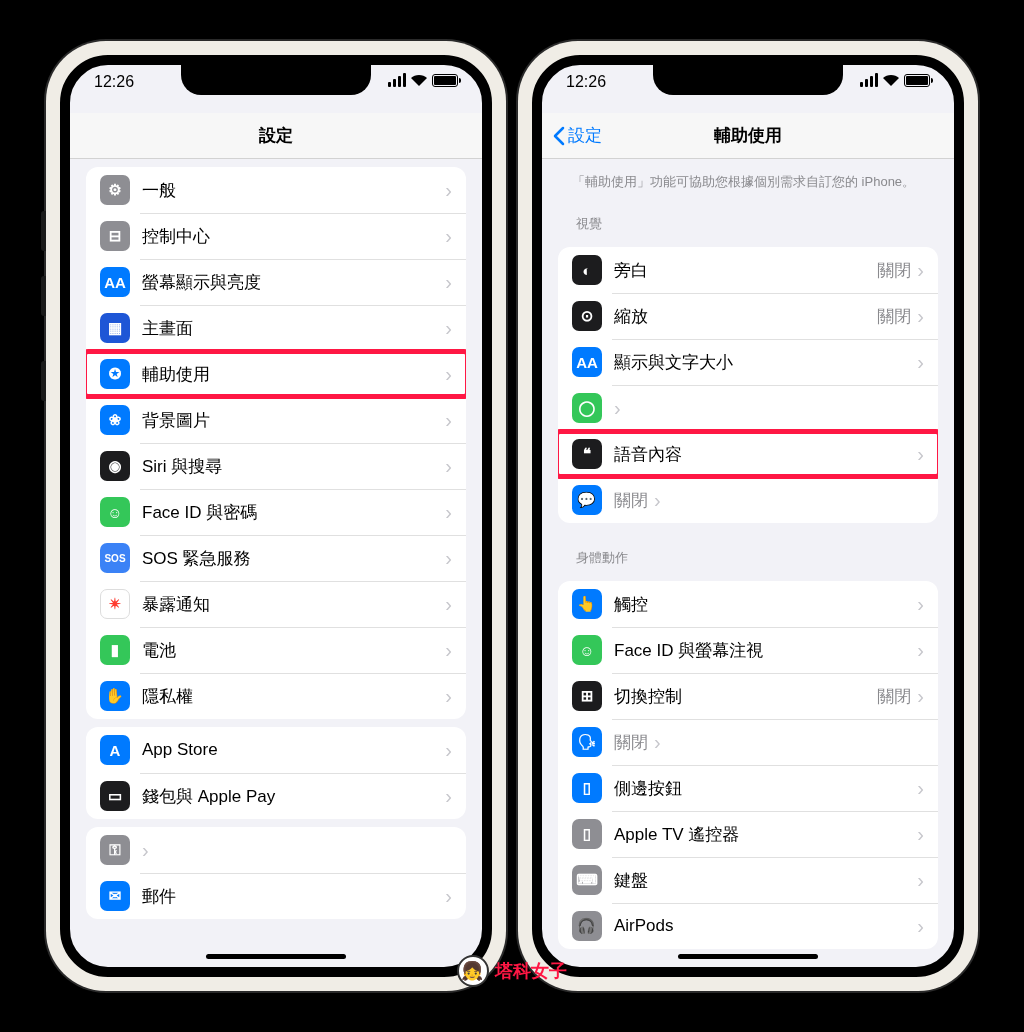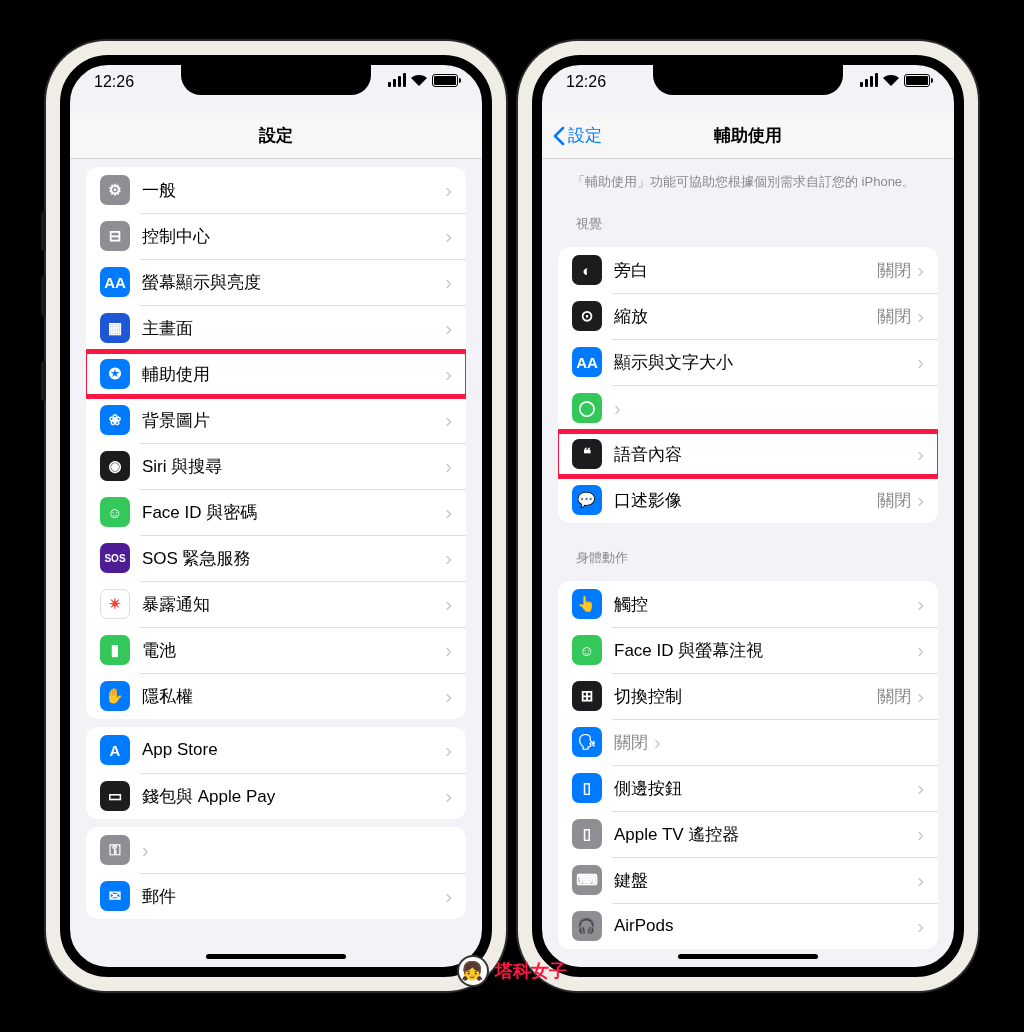--- a/index.html
+++ b/index.html
@@ -191,21 +191,21 @@
   background: #fff;
   border: 2px solid #333;
   display:flex;
   align-items:center;
   justify-content:center;
   font-size: 18px;
 }
 
 
 .bg-gray{background:#8e8e93}.bg-blue{background:#007aff}.bg-darkblue{background:#1e56d6}
-.bg-green{background:#34c759}.bg-red{background:#4c1d95}.bg-white{background:#fff;color:#333;border:0.5px solid #ddd}
+.bg-green{background:#34c759}.bg-red{background:#3b82f6}.bg-white{background:#fff;color:#333;border:0.5px solid #ddd}
 .bg-black{background:#1c1c1e}
 </style>
 </head>
 <body>
 
 <div class="phone">
   <div class="screen">
     <div class="notch"></div>
     <div class="status-bar">
       <span>12:26</span>
@@ -374,21 +374,20 @@
             <span class="chevron">›</span>
           </div>
           <div class="row" style="position: relative;">
             <div class="icon bg-black" style="font-size: 15px; font-weight: 700;">❝</div>
             <span class="row-label">語音內容</span>
             <span class="chevron">›</span>
             <div class="highlight" style="inset: -2px -4px;"></div>
           </div>
           <div class="row" style="position: relative;">
             <div class="icon bg-blue" style="font-size: 15px; font-weight: 700;">💬</div>
-            <span class="row-label">口述影像</span>
             <span class="row-value">關閉</span>
             <span class="chevron">›</span>
           </div>
         </div>
         <div class="section-header">身體動作</div>
         <div class="group">
           <div class="row" style="position: relative;">
             <div class="icon bg-blue" style="font-size: 15px; font-weight: 700;">👆</div>
             <span class="row-label">觸控</span>
             <span class="chevron">›</span>

